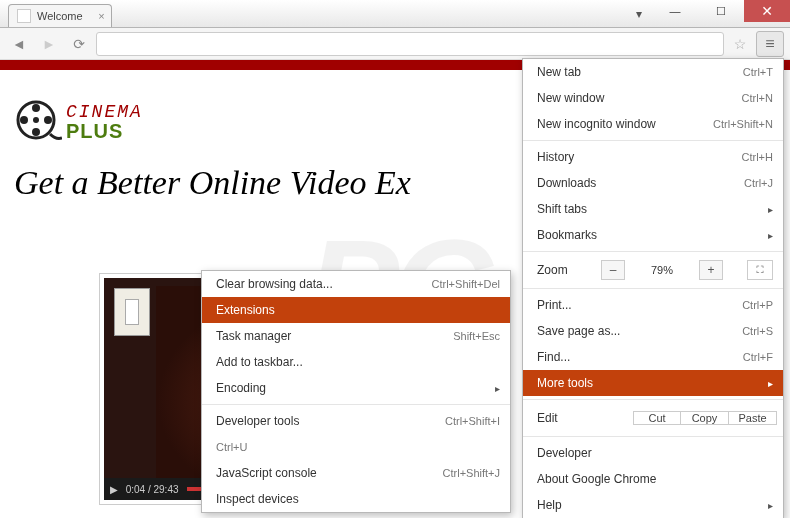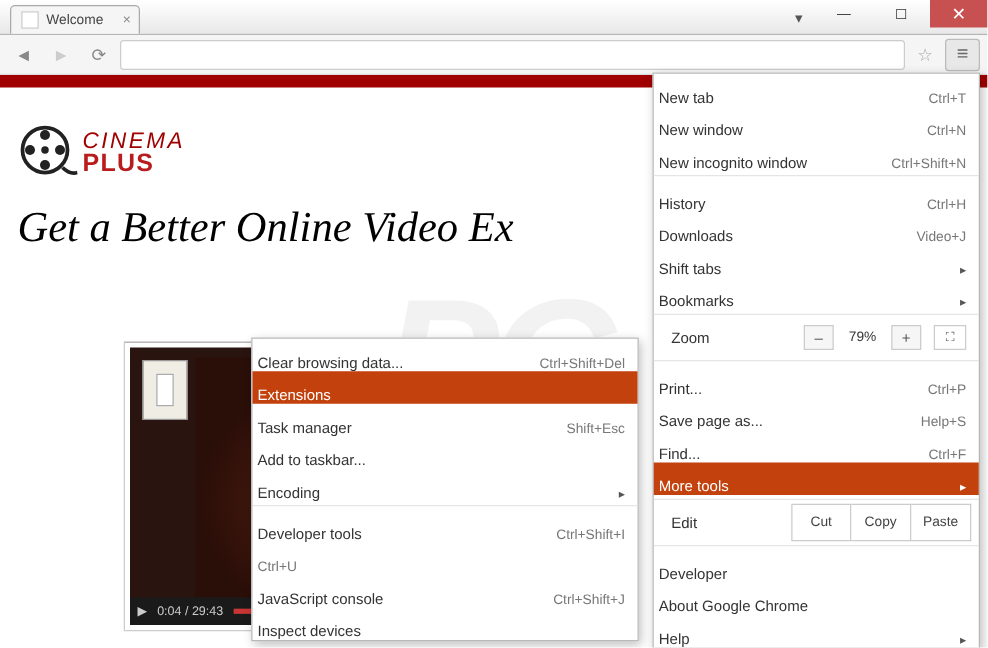--- a/index.html
+++ b/index.html
@@ -21,52 +21,52 @@
 .omnibox { flex: 1; height: 24px; background: #fff; border: 1px solid #ccc; border-radius: 3px; }
 .star { width: 24px; color: #aaa; font-size: 14px; text-align: center; }
 .menu-btn { width: 28px; height: 26px; background: #e8e8e8; border: 1px solid #bbb; border-radius: 3px; display: flex; align-items: center; justify-content: center; color: #666; font-size: 16px; }
 
 .page { position: relative; height: calc(518px - 60px); background: #fff; }
 .redbar { height: 10px; background: #a00000; }
 .logo-row { display: flex; align-items: center; gap: 4px; margin: 28px 0 0 14px; }
 .reel { width: 48px; height: 48px; position: relative; }
 .reel svg { width: 48px; height: 48px; }
 .logo-text { font-family: Georgia, serif; line-height: 1; }
-.logo-top { color: #a00000; font-size: 18px; letter-spacing: 2px; font-style: italic; }
-.logo-bot { color: #b91c1c; font-size: 20px; font-weight: bold; letter-spacing: 1px; }
+.logo-top { color: #a00000; font-size: 18px; letter-spacing: 2px; font-style: italic; font-family: Liberation Mono, monospace; }
+.logo-bot { color: #4d7c0f; font-size: 20px; font-weight: bold; letter-spacing: 1px; }
 .headline { font-family: Georgia, "Times New Roman", serif; font-style: italic; font-size: 34px; color: #000000; margin: 18px 0 0 14px; }
 
 .video { position: absolute; left: 100px; top: 214px; width: 400px; height: 230px; border: 4px solid #fff; box-shadow: 0 0 0 1px #ccc; background: #2a1410; }
 .video-inner { position: absolute; inset: 8px 8px 22px 52px; background: radial-gradient(ellipse at 50% 60%, #6b2a18 0%, #2a0e08 70%); }
 .switch-panel { position: absolute; left: 10px; top: 10px; width: 36px; height: 48px; background: #f0ede4; border: 1px solid #999; display: flex; align-items: center; justify-content: center; }
 .switch-inner { width: 14px; height: 26px; background: #fff; border: 1px solid #aaa; }
 .vid-controls { position: absolute; left: 0; right: 0; bottom: 0; height: 22px; background: #1a1a1a; display: flex; align-items: center; color: #ccc; font-size: 10px; padding: 0 6px; gap: 8px; }
 .vid-controls .prog { flex: 1; height: 4px; background: #444; position: relative; }
 .vid-controls .prog::before { content: ""; position: absolute; left: 0; top: 0; height: 100%; width: 85%; background: #c33; }
 
 .watermark { position: absolute; inset: 0; display: flex; align-items: center; justify-content: center; pointer-events: none; font-size: 140px; font-weight: bold; color: rgba(0,0,0,0.05); font-style: italic; letter-spacing: -8px; }
 
 .menu { position: absolute; background: #fff; border: 1px solid #b8b8b8; box-shadow: 2px 3px 8px rgba(0,0,0,0.25); font-size: 12px; color: #333; }
 .menu-main { top: 58px; right: 6px; width: 262px; }
 .menu-sub { top: 270px; left: 201px; width: 310px; }
-.mrow { display: flex; align-items: flex-end; height: 26px; padding: 0 10px 0 4px; position: relative; }
+.mrow { display: flex; align-items: center; height: 26px; padding: 0 10px 0 14px; position: relative; }
 .mrow .lbl { flex: 1; }
 .mrow .sc { color: #777; font-size: 11px; }
 .mrow .arrow { color: #555; font-size: 10px; margin-left: 6px; }
 .mrow.hl { background: #c2410c; color: #fff; }
 .mrow.hl .sc, .mrow.hl .arrow { color: #fff; }
 .msep { height: 1px; background: #e5e5e5; margin: 3px 0; }
-.zoom-row { display: flex; align-items: center; height: 30px; padding: 0 10px 0 14px; gap: 6px; }
+.zoom-row { display: flex; align-items: center; height: 30px; padding: 0 10px 0 14px; gap: 20px; }
 .zoom-row .lbl { flex: 1; }
 .zbtn { width: 24px; height: 20px; border: 1px solid #ccc; background: #f6f6f6; display: flex; align-items: center; justify-content: center; font-size: 12px; color: #555; }
 .zval { font-size: 11px; color: #333; min-width: 34px; text-align: center; }
 .fsbtn { width: 26px; height: 20px; border: 1px solid #ccc; display: flex; align-items: center; justify-content: center; font-size: 10px; color: #555; margin-left: 4px; }
 .edit-row { display: flex; align-items: center; height: 30px; padding: 0 6px 0 14px; gap: 0; }
 .edit-row .lbl { flex: 1; }
-.ebtn { width: 48px; height: 30px; border: 1px solid #ccc; border-left: none; display: flex; align-items: center; justify-content: center; font-size: 11px; color: #444; }
+.ebtn { width: 48px; height: 14px; border: 1px solid #ccc; border-left: none; display: flex; align-items: center; justify-content: center; font-size: 11px; color: #444; }
 .ebtn:first-of-type { border-left: 1px solid #ccc; }
 </style>
 </head>
 <body>
 
 <div class="titlebar">
   <div class="tab">
     <span class="favicon"></span>
     <span>Welcome</span>
     <span class="close-x">×</span>
@@ -193,21 +193,21 @@
       <span class="lbl">New incognito window</span>
       <span class="sc">Ctrl+Shift+N</span>
     </div>
   <div class="msep"></div>
   <div class="mrow">
       <span class="lbl">History</span>
       <span class="sc">Ctrl+H</span>
     </div>
   <div class="mrow">
       <span class="lbl">Downloads</span>
-      <span class="sc">Video+J</span>
+      <span class="sc">Ctrl+J</span>
     </div>
   <div class="mrow">
       <span class="lbl">Shift tabs</span>
       <span class="arrow">▸</span>
     </div>
   <div class="mrow">
       <span class="lbl">Bookmarks</span>
       <span class="arrow">▸</span>
     </div>
   <div class="msep"></div>
@@ -224,21 +224,21 @@
         <span>⛶</span>
       </div>
   </div>
   <div class="msep"></div>
   <div class="mrow">
       <span class="lbl">Print...</span>
       <span class="sc">Ctrl+P</span>
     </div>
   <div class="mrow">
       <span class="lbl">Save page as...</span>
-      <span class="sc">Help+S</span>
+      <span class="sc">Ctrl+S</span>
     </div>
   <div class="mrow">
       <span class="lbl">Find...</span>
       <span class="sc">Ctrl+F</span>
     </div>
   <div class="mrow hl">
       <span class="lbl">More tools</span>
       <span class="arrow">▸</span>
     </div>
   <div class="msep"></div>

